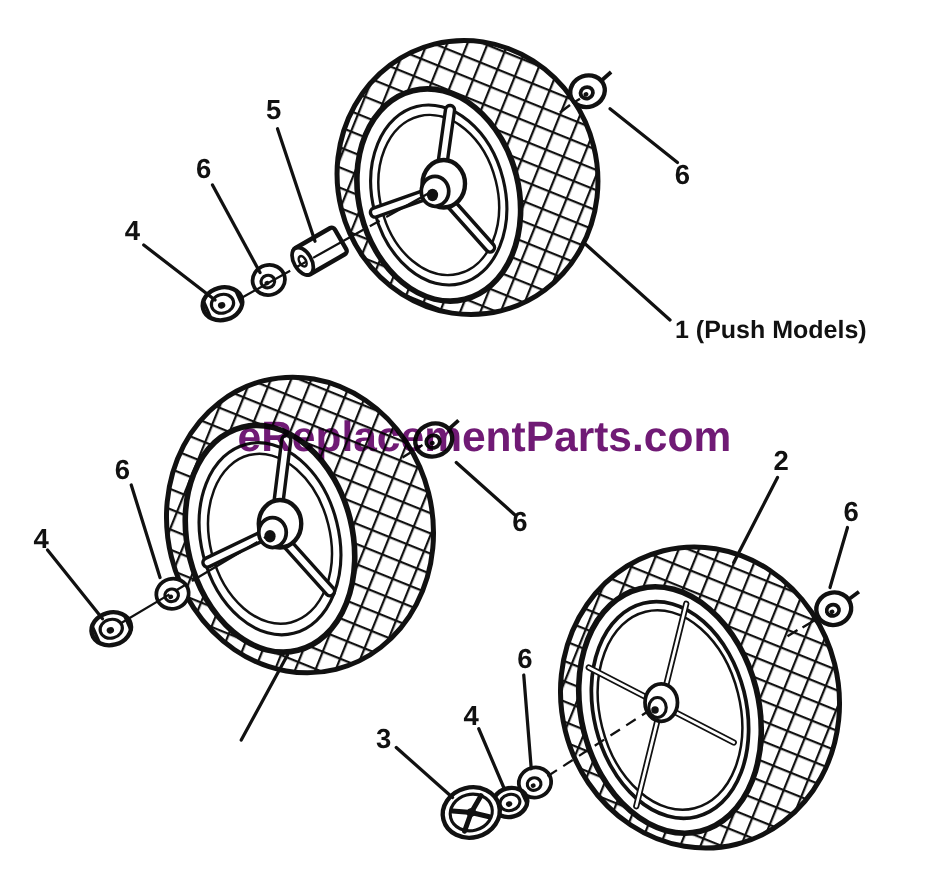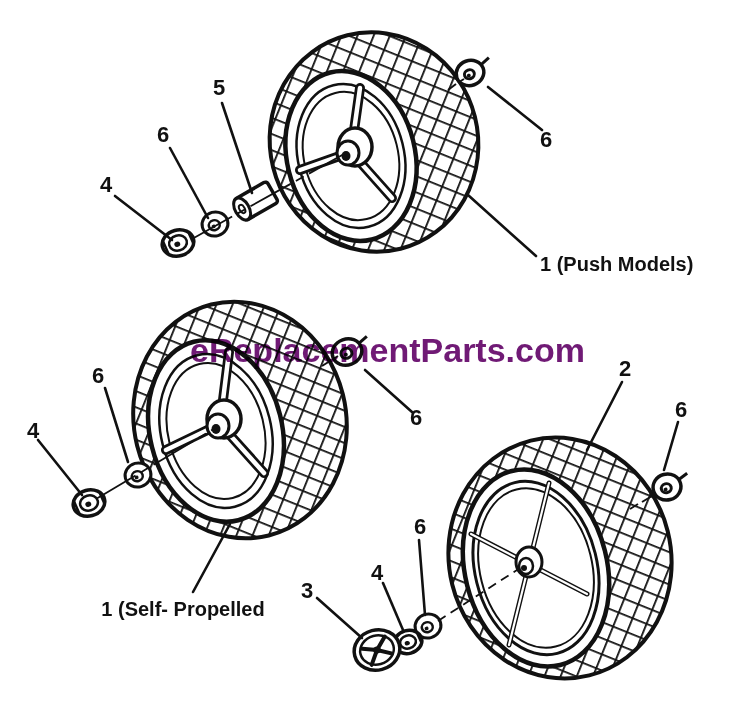--- a/index.html
+++ b/index.html
@@ -227,18 +227,17 @@
   <span class="callout" style="left:416px; top:418px;">6</span>
   <span class="callout" style="left:625px; top:369px;">2</span>
   <span class="callout" style="left:681px; top:410px;">6</span>
   <span class="callout" style="left:420px; top:527px;">6</span>
   <span class="callout" style="left:377px; top:573px;">4</span>
   <span class="callout" style="left:307px; top:591px;">3</span>
 
   <div class="part-label" style="left:540px; top:252px;">1 (Push Models)</div>
 
   <div class="part-label center" style="left:88px; top:597px; width:190px;">
-    <div>1 (Self- Propelled</div>
   </div>
 
   <div class="watermark">eReplacementParts.com</div>
 
 </div>
 
 </body></html>

